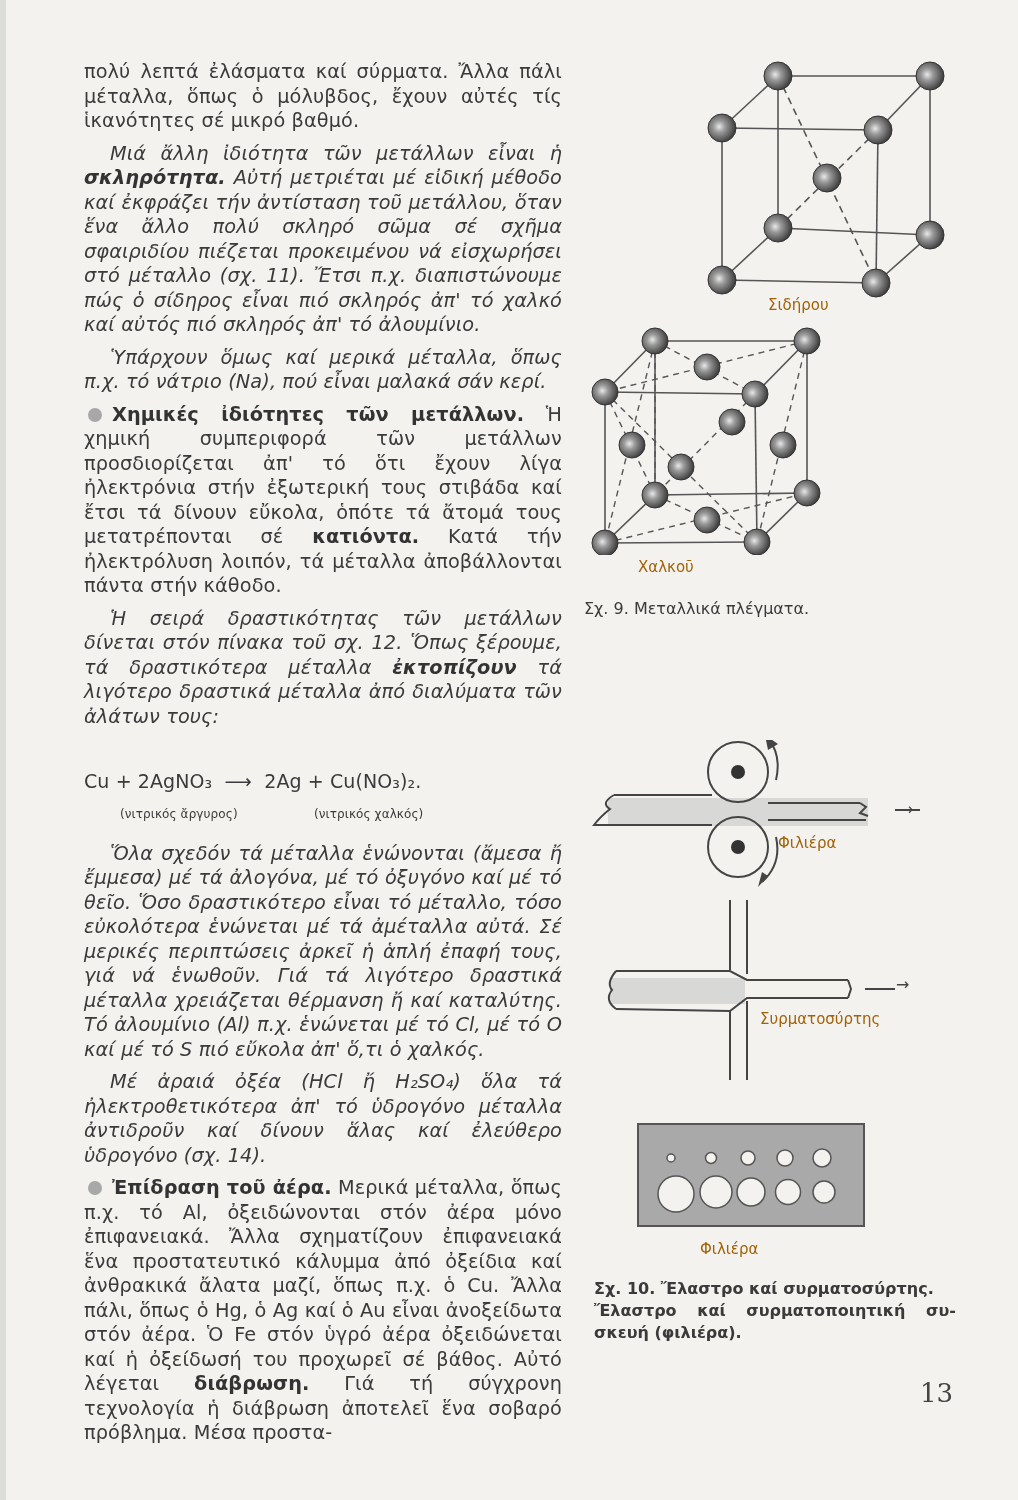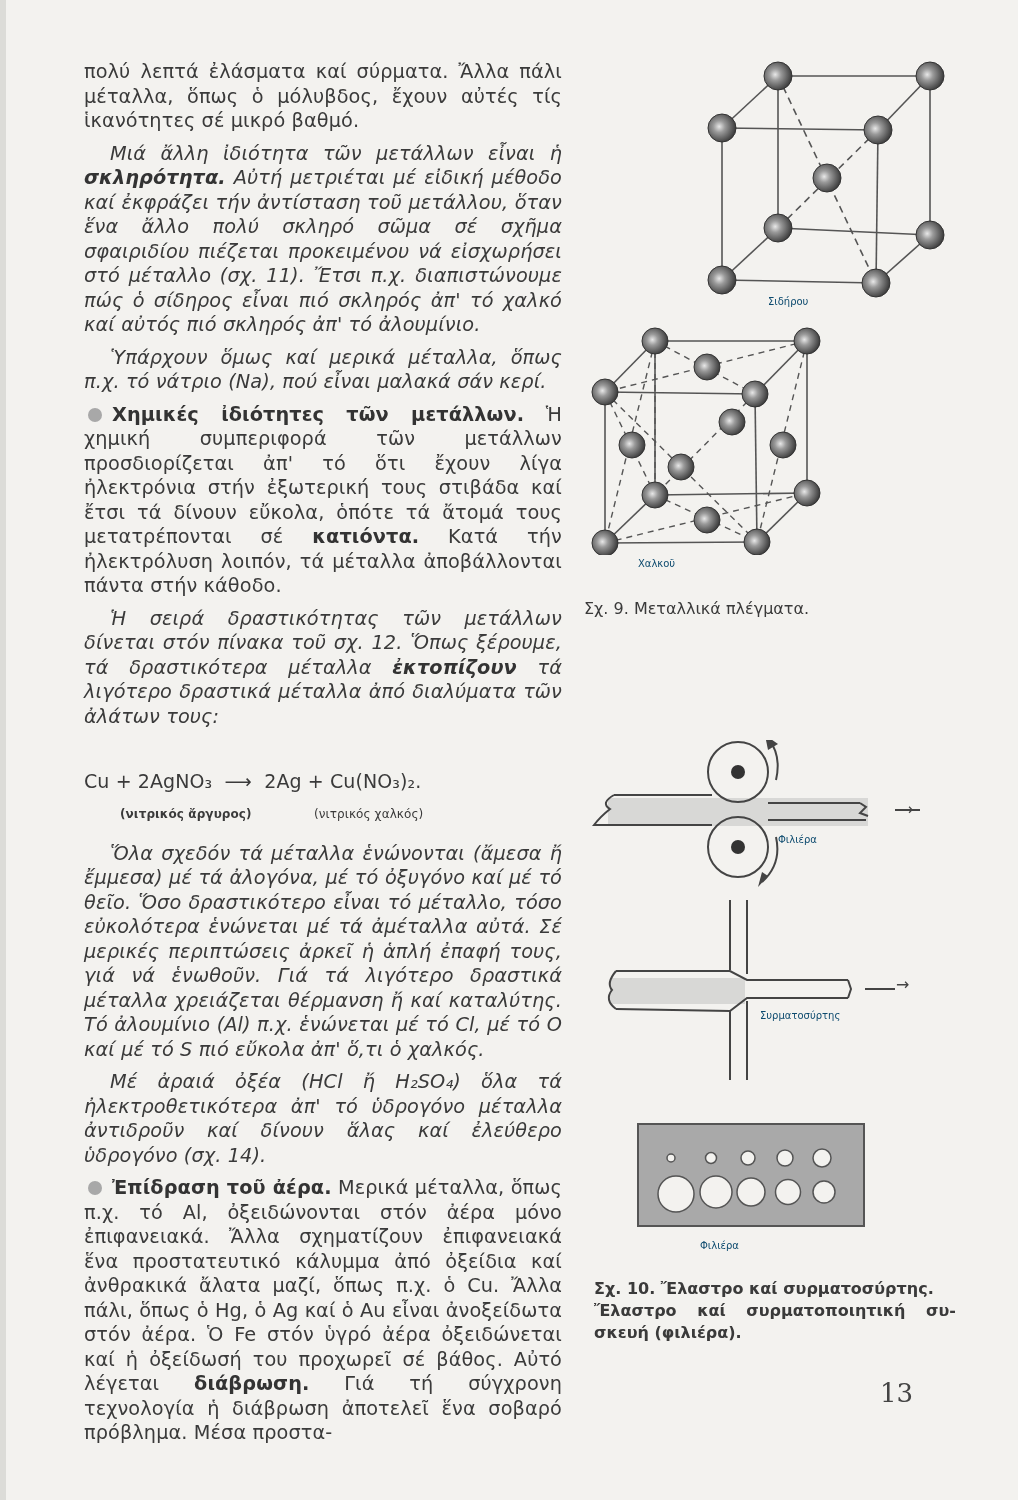--- a/index.html
+++ b/index.html
@@ -20,41 +20,41 @@
   .bullet {
     display: inline-block; width: 14px; height: 14px; border-radius: 50%;
     background: #a8a8a8; margin-right: 10px; vertical-align: -1px; margin-left: 4px;
   }
   .eq { margin-top: 40px !important; font-size: 19px; white-space: pre; }
   .eq-labels { font-size: 12px; height: 22px; position: relative; margin-top: 4px; }
   .eq-labels span { position: absolute; top: 0; }
   .after-eq { margin-top: 18px !important; }
 
   .fig { position: absolute; }
-  .fig-label { position: absolute; font-size: 10px; color: #0c4a6e; }
+  .fig-label { position: absolute; font-size: 15px; color: #a16207; }
   .caption { position: absolute; font-size: 16px; line-height: 22px; color: #3a3a3a; }
   .page-number {
-    position: absolute; left: 880px; top: 1378px; font-size: 26px;
+    position: absolute; left: 920px; top: 1378px; font-size: 26px;
     font-family: "DejaVu Serif", "Liberation Serif", serif; color: #444;
   }
 </style>
 </head>
 <body>
 
 <div class="left-edge"></div>
 
 <div class="col" id="left-col">
     <p><span>πολύ λεπτά ἐλάσματα καί σύρματα. Ἄλλα πάλι μέταλλα, ὅπως ὁ μόλυβδος, ἔχουν αὐτές τίς ἱκανότητες σέ μικρό βαθμό.</span></p>
     <p class="indent"><span>Μιά ἄλλη ἰδιότητα τῶν μετάλλων εἶναι ἡ </span><b>σκληρότητα.</b><span> Αὐτή μετριέται μέ εἰδική μέθοδο καί ἐκφράζει τήν ἀντίσταση τοῦ μετάλλου, ὅταν ἕνα ἄλλο πολύ σκληρό σῶμα σέ σχῆμα σφαιριδίου πιέζεται προκειμένου νά εἰσχωρήσει στό μέταλλο (σχ. 11). Ἔτσι π.χ. διαπιστώνουμε πώς ὁ σίδηρος εἶναι πιό σκληρός ἀπ' τό χαλκό καί αὐτός πιό σκληρός ἀπ' τό ἀλουμίνιο.</span></p>
     <p class="indent"><span>Ὑπάρχουν ὅμως καί μερικά μέταλλα, ὅπως π.χ. τό νάτριο (Na), πού εἶναι μαλακά σάν κερί.</span></p>
     <p><span class="bullet"></span><b>Χημικές ἰδιότητες τῶν μετάλλων.</b><span> Ἡ χημική συμπεριφορά τῶν μετάλλων προσδιορίζεται ἀπ' τό ὅτι ἔχουν λίγα ἠλεκτρόνια στήν ἐξωτερική τους στιβάδα καί ἔτσι τά δίνουν εὔκολα, ὁπότε τά ἄτομά τους μετατρέπονται σέ </span><b>κατιόντα.</b><span> Κατά τήν ἠλεκτρόλυση λοιπόν, τά μέταλλα ἀποβάλλονται πάντα στήν κάθοδο.</span></p>
     <p class="indent"><span>Ἡ σειρά δραστικότητας τῶν μετάλλων δίνεται στόν πίνακα τοῦ σχ. 12. Ὅπως ξέρουμε, τά δραστικότερα μέταλλα </span><b>ἐκτοπίζουν</b><span> τά λιγότερο δραστικά μέταλλα ἀπό διαλύματα τῶν ἀλάτων τους:</span></p>
     <p class="eq">Cu + 2AgNO₃  ⟶  2Ag + Cu(NO₃)₂.</p>
     <div class="eq-labels">
-      <span style="left: 44px; font-weight: bold;">(νιτρικός ἄργυρος)</span>
+      <span style="left: 44px;">(νιτρικός ἄργυρος)</span>
       <span style="left: 238px;">(νιτρικός χαλκός)</span>
     </div>
     <p class="indent after-eq"><span>Ὅλα σχεδόν τά μέταλλα ἑνώνονται (ἄμεσα ἤ ἔμμεσα) μέ τά ἀλογόνα, μέ τό ὀξυγόνο καί μέ τό θεῖο. Ὅσο δραστικότερο εἶναι τό μέταλλο, τόσο εὐκολότερα ἑνώνεται μέ τά ἀμέταλλα αὐτά. Σέ μερικές περιπτώσεις ἀρκεῖ ἡ ἁπλή ἐπαφή τους, γιά νά ἑνωθοῦν. Γιά τά λιγότερο δραστικά μέταλλα χρειάζεται θέρμανση ἤ καί καταλύτης. Τό ἀλουμίνιο (Al) π.χ. ἑνώνεται μέ τό Cl, μέ τό O καί μέ τό S πιό εὔκολα ἀπ' ὅ,τι ὁ χαλκός.</span></p>
     <p class="indent"><span>Μέ ἀραιά ὀξέα (HCl ἤ H₂SO₄) ὅλα τά ἠλεκτροθετικότερα ἀπ' τό ὑδρογόνο μέταλλα ἀντιδροῦν καί δίνουν ἅλας καί ἐλεύθερο ὑδρογόνο (σχ. 14).</span></p>
     <p><span class="bullet"></span><b>Ἐπίδραση τοῦ ἀέρα.</b><span> Μερικά μέταλλα, ὅπως π.χ. τό Al, ὀξειδώνονται στόν ἀέρα μόνο ἐπιφανειακά. Ἄλλα σχηματίζουν ἐπιφανειακά ἕνα προστατευτικό κάλυμμα ἀπό ὀξείδια καί ἀνθρακικά ἄλατα μαζί, ὅπως π.χ. ὁ Cu. Ἄλλα πάλι, ὅπως ὁ Hg, ὁ Ag καί ὁ Au εἶναι ἀνοξείδωτα στόν ἀέρα. Ὁ Fe στόν ὑγρό ἀέρα ὀξειδώνεται καί ἡ ὀξείδωσή του προχωρεῖ σέ βάθος. Αὐτό λέγεται </span><b>διάβρωση.</b><span> Γιά τή σύγχρονη τεχνολογία ἡ διάβρωση ἀποτελεῖ ἕνα σοβαρό πρόβλημα. Μέσα προστα-</span></p>
   </div>
 
 <svg class="fig" style="left:690px; top:58px;" width="260" height="240" viewBox="0 0 260 240">
   <defs>
     <radialGradient id="atom" cx="40%" cy="45%" r="60%">

